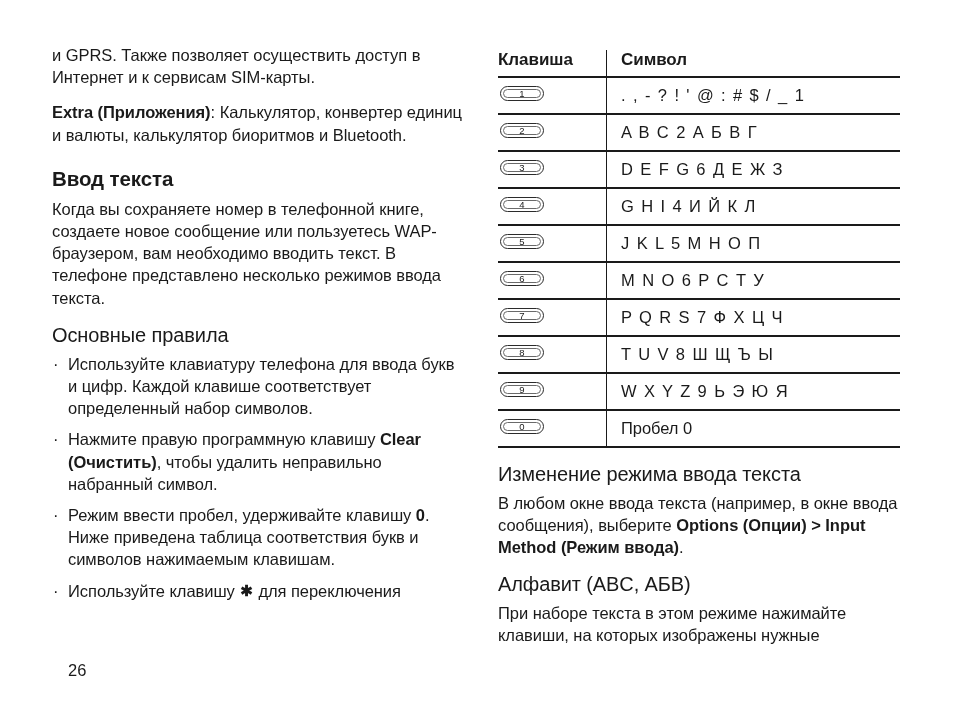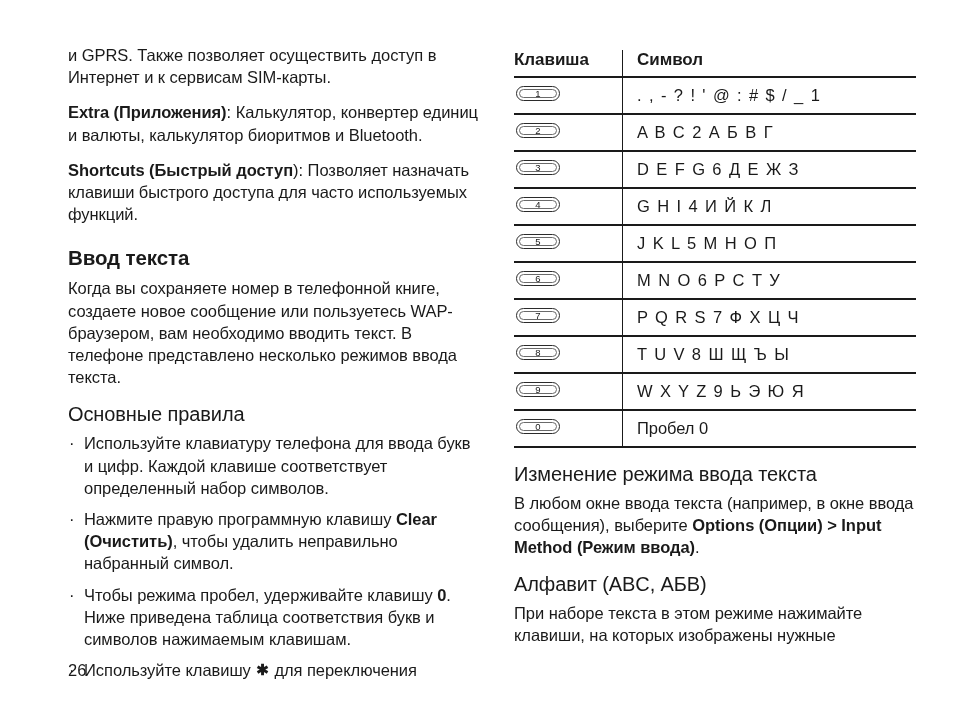--- a/index.html
+++ b/index.html
@@ -15,21 +15,21 @@
     position: relative;
     overflow: hidden;
   }
 
   .page {
     position: absolute;
     left: 0; top: 0;
     width: 954px;
     height: 702px;
     box-sizing: border-box;
-    padding: 44px 60px 20px 68px;
+    padding: 44px 60px 20px 52px;
   }
 
   .columns {
     display: flex;
     gap: 36px;
     align-items: flex-start;
   }
 
   .col {
     width: 410px;
@@ -187,35 +187,34 @@
 
 <div class="page">
   <div class="columns">
 
     <div class="col">
 
       <p class="body">и GPRS. Также позволяет осуществить доступ в Интернет и к сервисам SIM-карты.</p>
 
       <p class="body"><b>Extra (Приложения)</b><span>: Калькулятор, конвертер единиц и валюты, калькулятор биоритмов и Bluetooth.</span></p>
 
-      <p class="body"><b>Shortcuts (Быстрый доступ</b><span>)</span><span>: Позволяет назначать клавиши быстрого доступа для часто используемых функций.</span></p>
 
       <h2 class="bold-head">Ввод текста</h2>
 
       <p class="body">Когда вы сохраняете номер в телефонной книге, создаете новое сообщение или пользуетесь WAP-браузером, вам необходимо вводить текст. В телефоне представлено несколько режимов ввода текста.</p>
 
       <h3 class="light-head">Основные правила</h3>
 
       <ul class="bullets">
 
         <li><span class="dot">·</span><span>Используйте клавиатуру телефона для ввода букв и цифр. Каждой клавише соответствует определенный набор символов.</span></li>
 
         <li><span class="dot">·</span><span>Нажмите правую программную клавишу </span><b>Clear (Очистить)</b><span>, чтобы удалить неправильно набранный символ.</span></li>
 
-        <li><span class="dot">·</span><span>Чтобы режима пробел, удерживайте клавишу </span><b>0</b><span>. Ниже приведена таблица соответствия букв и символов нажимаемым клавишам.</span></li>
+        <li><span class="dot">·</span><span>Режим ввести пробел, удерживайте клавишу </span><b>0</b><span>. Ниже приведена таблица соответствия букв и символов нажимаемым клавишам.</span></li>
 
         <li><span class="dot">·</span><span>Используйте клавишу </span><span class="star">✱</span><span> для переключения</span></li>
 
       </ul>
     </div>
 
     <div class="col">
 
 
       <table class="keytable">

